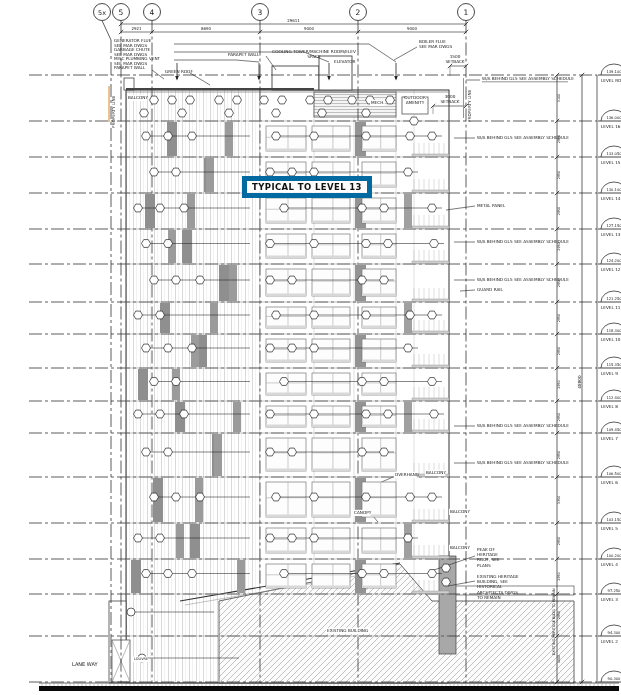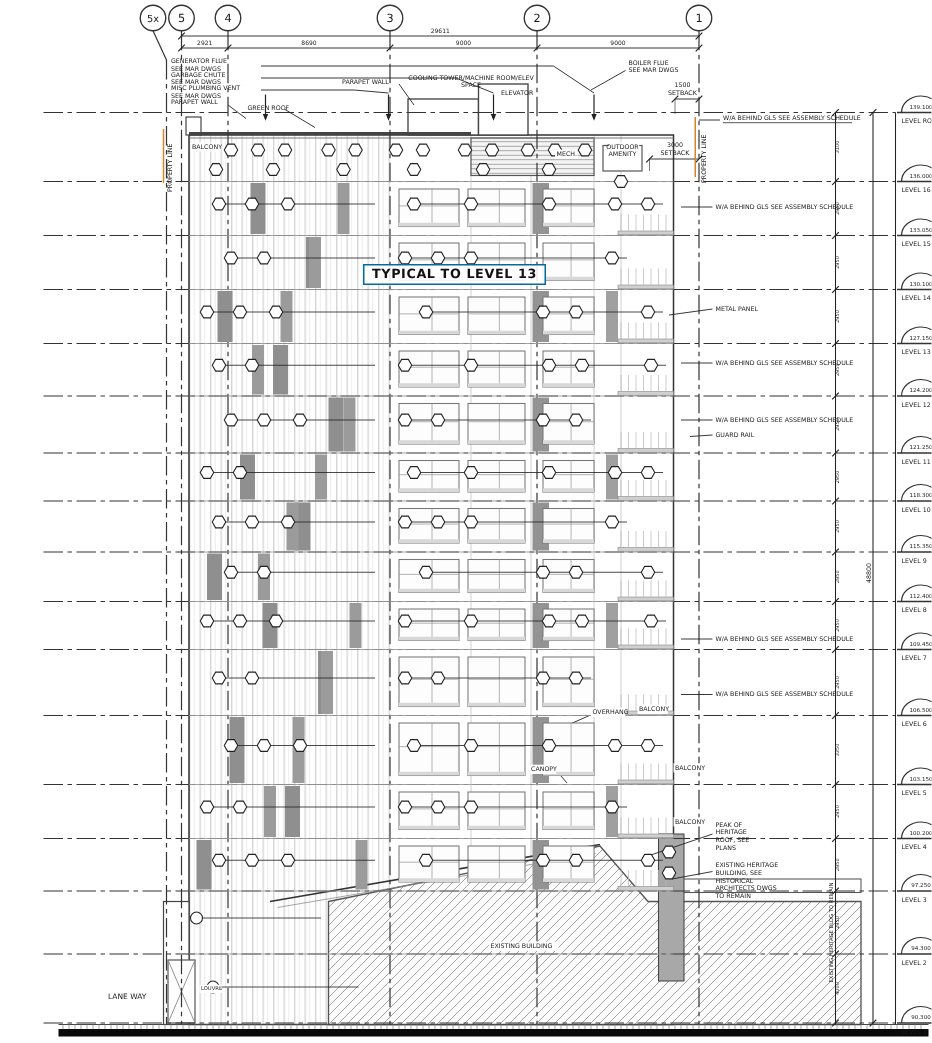--- a/index.html
+++ b/index.html
@@ -1,19 +1,19 @@
 <!DOCTYPE html>
 <html><head>
 <meta charset="utf-8">
 <style>
   html,body{margin:0;padding:0;background:#ffffff;}
   .sheet{position:relative;width:621px;height:695px;background:#fff;overflow:hidden;
          font-family:"DejaVu Sans",sans-serif;margin-left:14px;}
   svg text{font-family:"DejaVu Sans",sans-serif;fill:#1a1a1a;}
-  .typ-note{position:absolute;left:228px;top:176px;border:1px solid #0369a1;background:rgba(255,255,255,.88);
+  .typ-note{position:absolute;left:228px;top:176px;border:5px solid #0369a1;background:rgba(255,255,255,.88);
             font-size:8.5px;font-weight:bold;letter-spacing:.4px;padding:1px 5px;color:#111;white-space:nowrap;}
 </style>
 </head>
 <body>
 
 <div class="sheet">
 
 <svg id="dwg" width="621" height="695" viewBox="0 0 621 695">
   <defs>
     <pattern id="vstripe" width="7" height="10" patternUnits="userSpaceOnUse">

